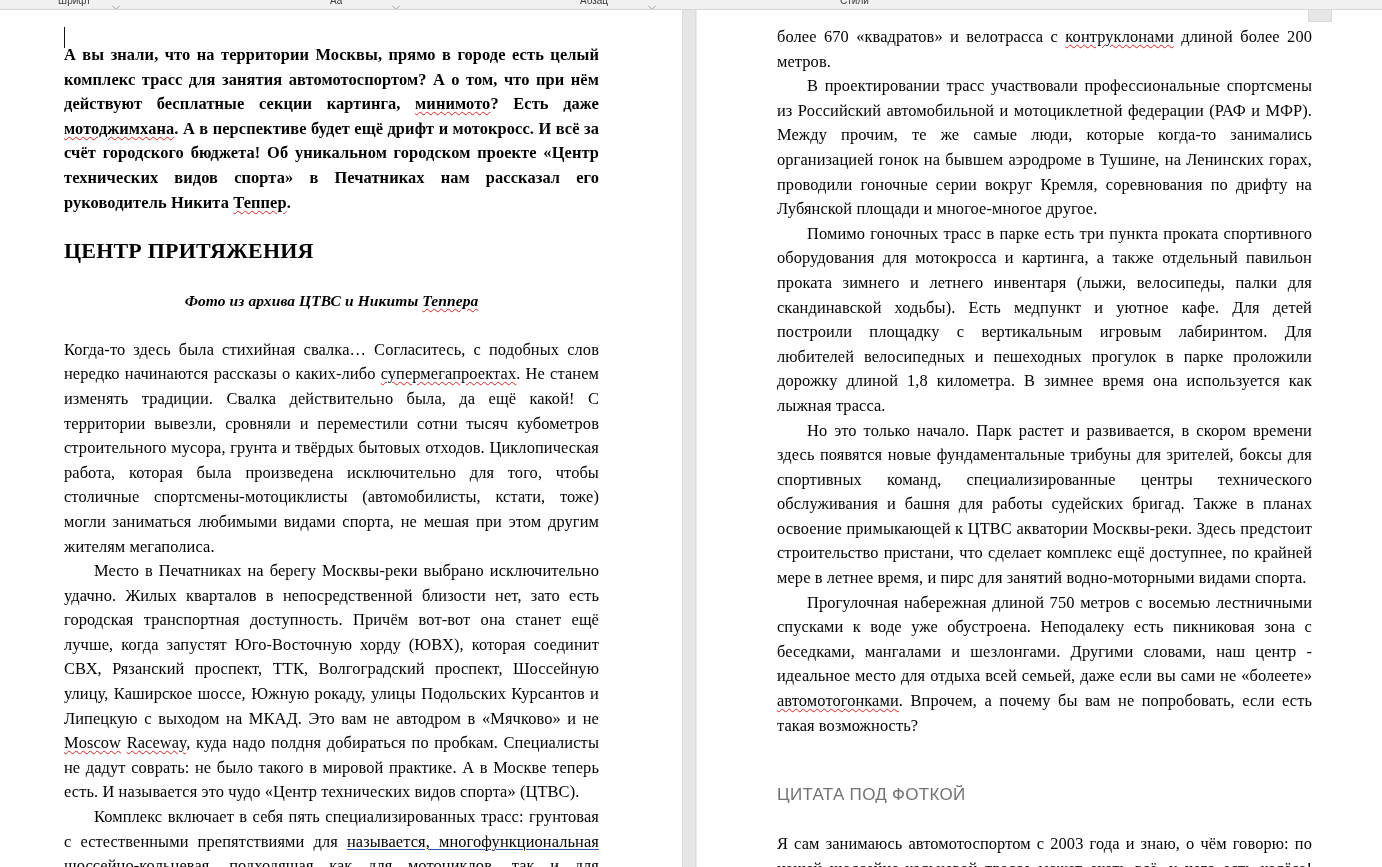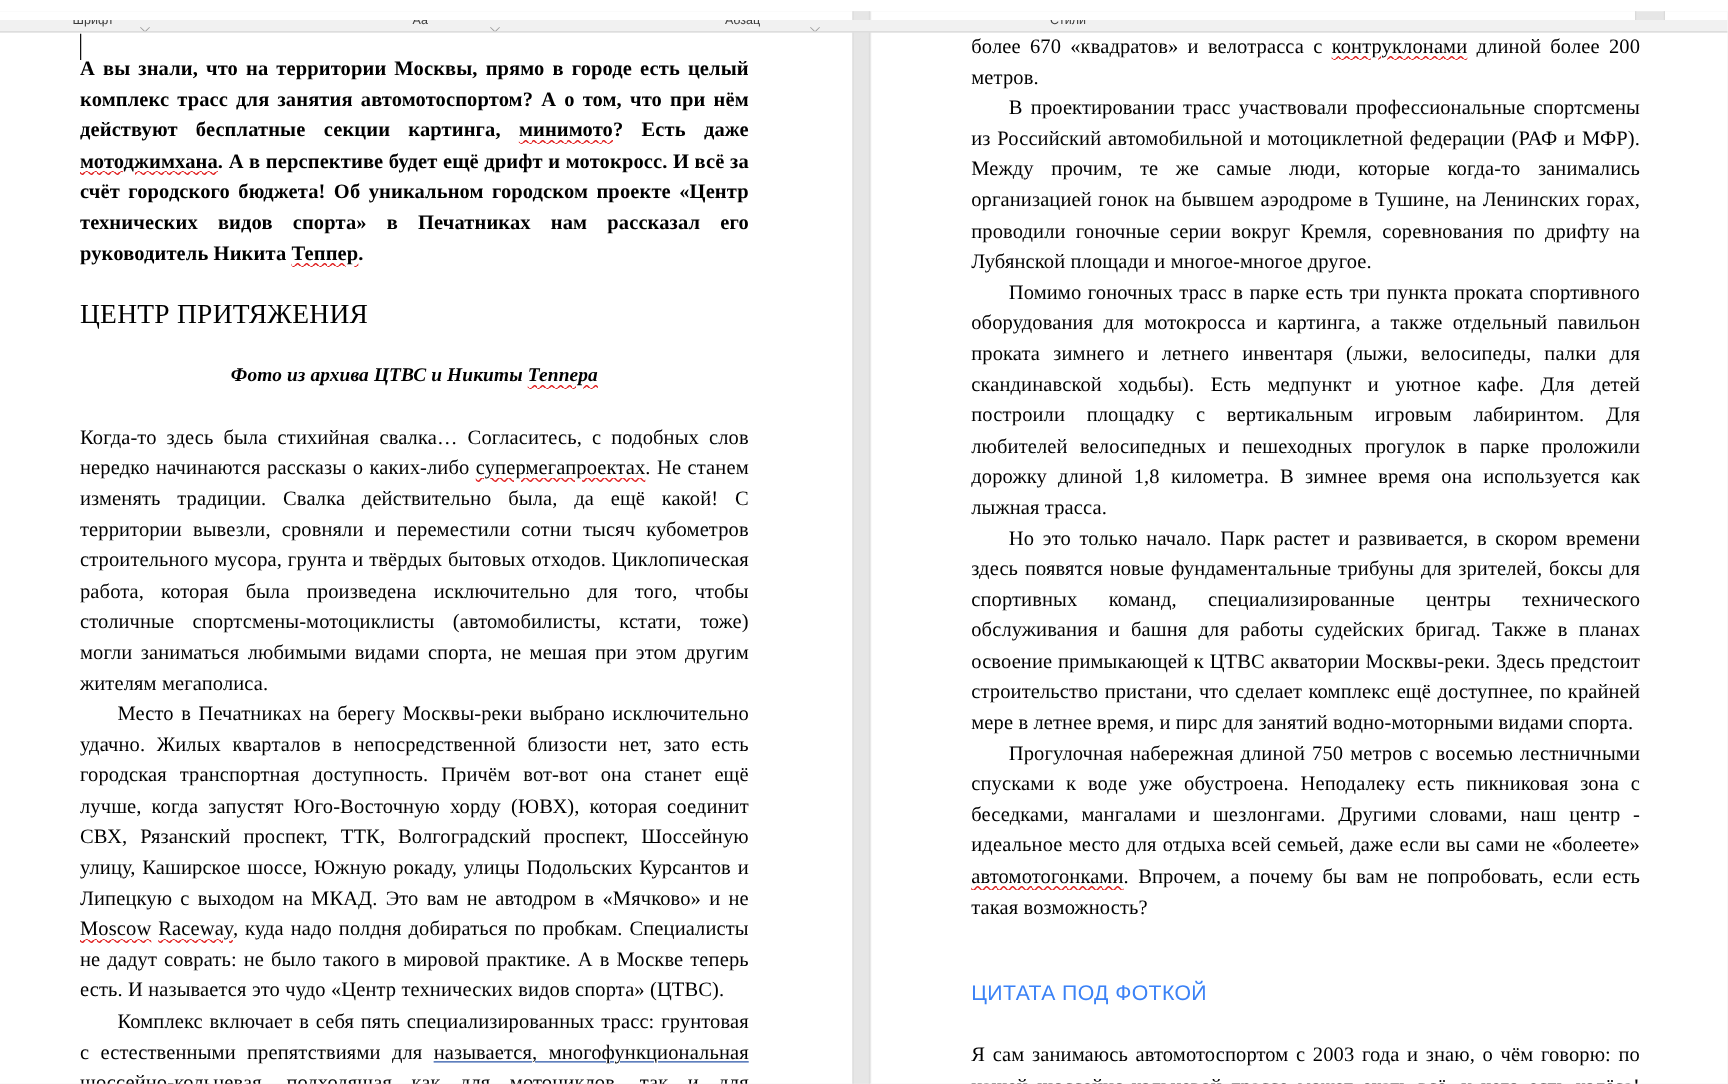--- a/index.html
+++ b/index.html
@@ -25,21 +25,20 @@
   }
   .ribbon-strip {
     position: absolute;
     top: 0; left: 0;
     width: 1382px;
     height: 9px;
     background: #f1f1f1;
     border-bottom: 1px solid #d6d6d6;
     overflow: hidden;
     z-index: 5;
-    margin-top: 16px;
   }
   .ribbon-group-label {
     position: absolute;
     top: -5px;
     font-family: "Liberation Sans", "DejaVu Sans", sans-serif;
     font-size: 10px;
     color: #3b3b3b;
     white-space: nowrap;
     line-height: 11px;
   }
@@ -120,21 +119,21 @@
   }
   p.indent { text-indent: 30px; }
   p.lead {
     font-weight: bold;
     text-align: justify;
   }
   h2.section-title {
     margin: 0;
     font-size: 22px;
     line-height: 28px;
-    font-weight: normal;
+    font-weight: bold;
     letter-spacing: 0.2px;
     font-family: "Liberation Serif", "DejaVu Serif", serif;
   }
   p.photo-credit {
     font-style: italic;
     font-weight: bold;
     font-size: 15.5px;
     text-align: center;
   }
   p.credit-line {
@@ -230,21 +229,21 @@
 
         <p>более 670 «квадратов» и велотрасса с <span class="spell">контруклонами</span> длиной более 200 метров.</p>
         <p class="indent">В проектировании трасс участвовали профессиональные спортсмены из Российский автомобильной и мотоциклетной федерации (РАФ и МФР). Между прочим, те же самые люди, которые когда-то занимались организацией гонок на бывшем аэродроме в Тушине, на Ленинских горах, проводили гоночные серии вокруг Кремля, соревнования по дрифту на Лубянской площади и многое-многое другое.</p>
         <p class="indent">Помимо гоночных трасс в парке есть три пункта проката спортивного оборудования для мотокросса и картинга, а также отдельный павильон проката зимнего и летнего инвентаря (лыжи, велосипеды, палки для скандинавской ходьбы).   Есть медпункт и уютное кафе. Для детей построили площадку с вертикальным игровым лабиринтом. Для любителей велосипедных и пешеходных прогулок в парке проложили дорожку длиной 1,8 километра. В зимнее время она используется как лыжная трасса.</p>
         <p class="indent">Но это только начало. Парк растет и развивается, в скором времени здесь появятся новые фундаментальные трибуны для зрителей, боксы для спортивных команд, специализированные центры технического обслуживания и башня для работы судейских бригад. Также в планах освоение примыкающей к ЦТВС акватории Москвы-реки. Здесь предстоит строительство пристани, что сделает комплекс ещё доступнее, по крайней мере в летнее время, и пирс для занятий водно-моторными видами спорта.</p>
         <p class="indent">Прогулочная набережная длиной 750 метров с восемью лестничными спусками к воде уже обустроена. Неподалеку есть пикниковая зона с беседками, мангалами и шезлонгами. Другими словами, наш центр - идеальное место для отдыха всей семьей, даже если вы сами не «болеете» <span class="spell">автомотогонками</span>. Впрочем, а почему бы вам не попробовать, если есть такая возможность?</p>
 
         <div class="sp-20"></div>
 
         <div class="sp-26"></div>
-        <h3 class="pink-head" style="color: #3b82f6;">ЦИТАТА ПОД ФОТКОЙ</h3>
+        <h3 class="pink-head" style="color: #737373;">ЦИТАТА ПОД ФОТКОЙ</h3>
 
         <div class="sp-26"></div>
         <p>Я сам занимаюсь автомотоспортом с 2003 года и знаю, о чём говорю: по нашей шоссейно-кольцевой трассе может ехать всё, у чего есть колёса! Особенно её полюбили мотоциклисты и дрифтеры. Из-за обилия поворотов</p>
       </div>
     </div>
 
   </div>
 </div>
 
 </body></html>

